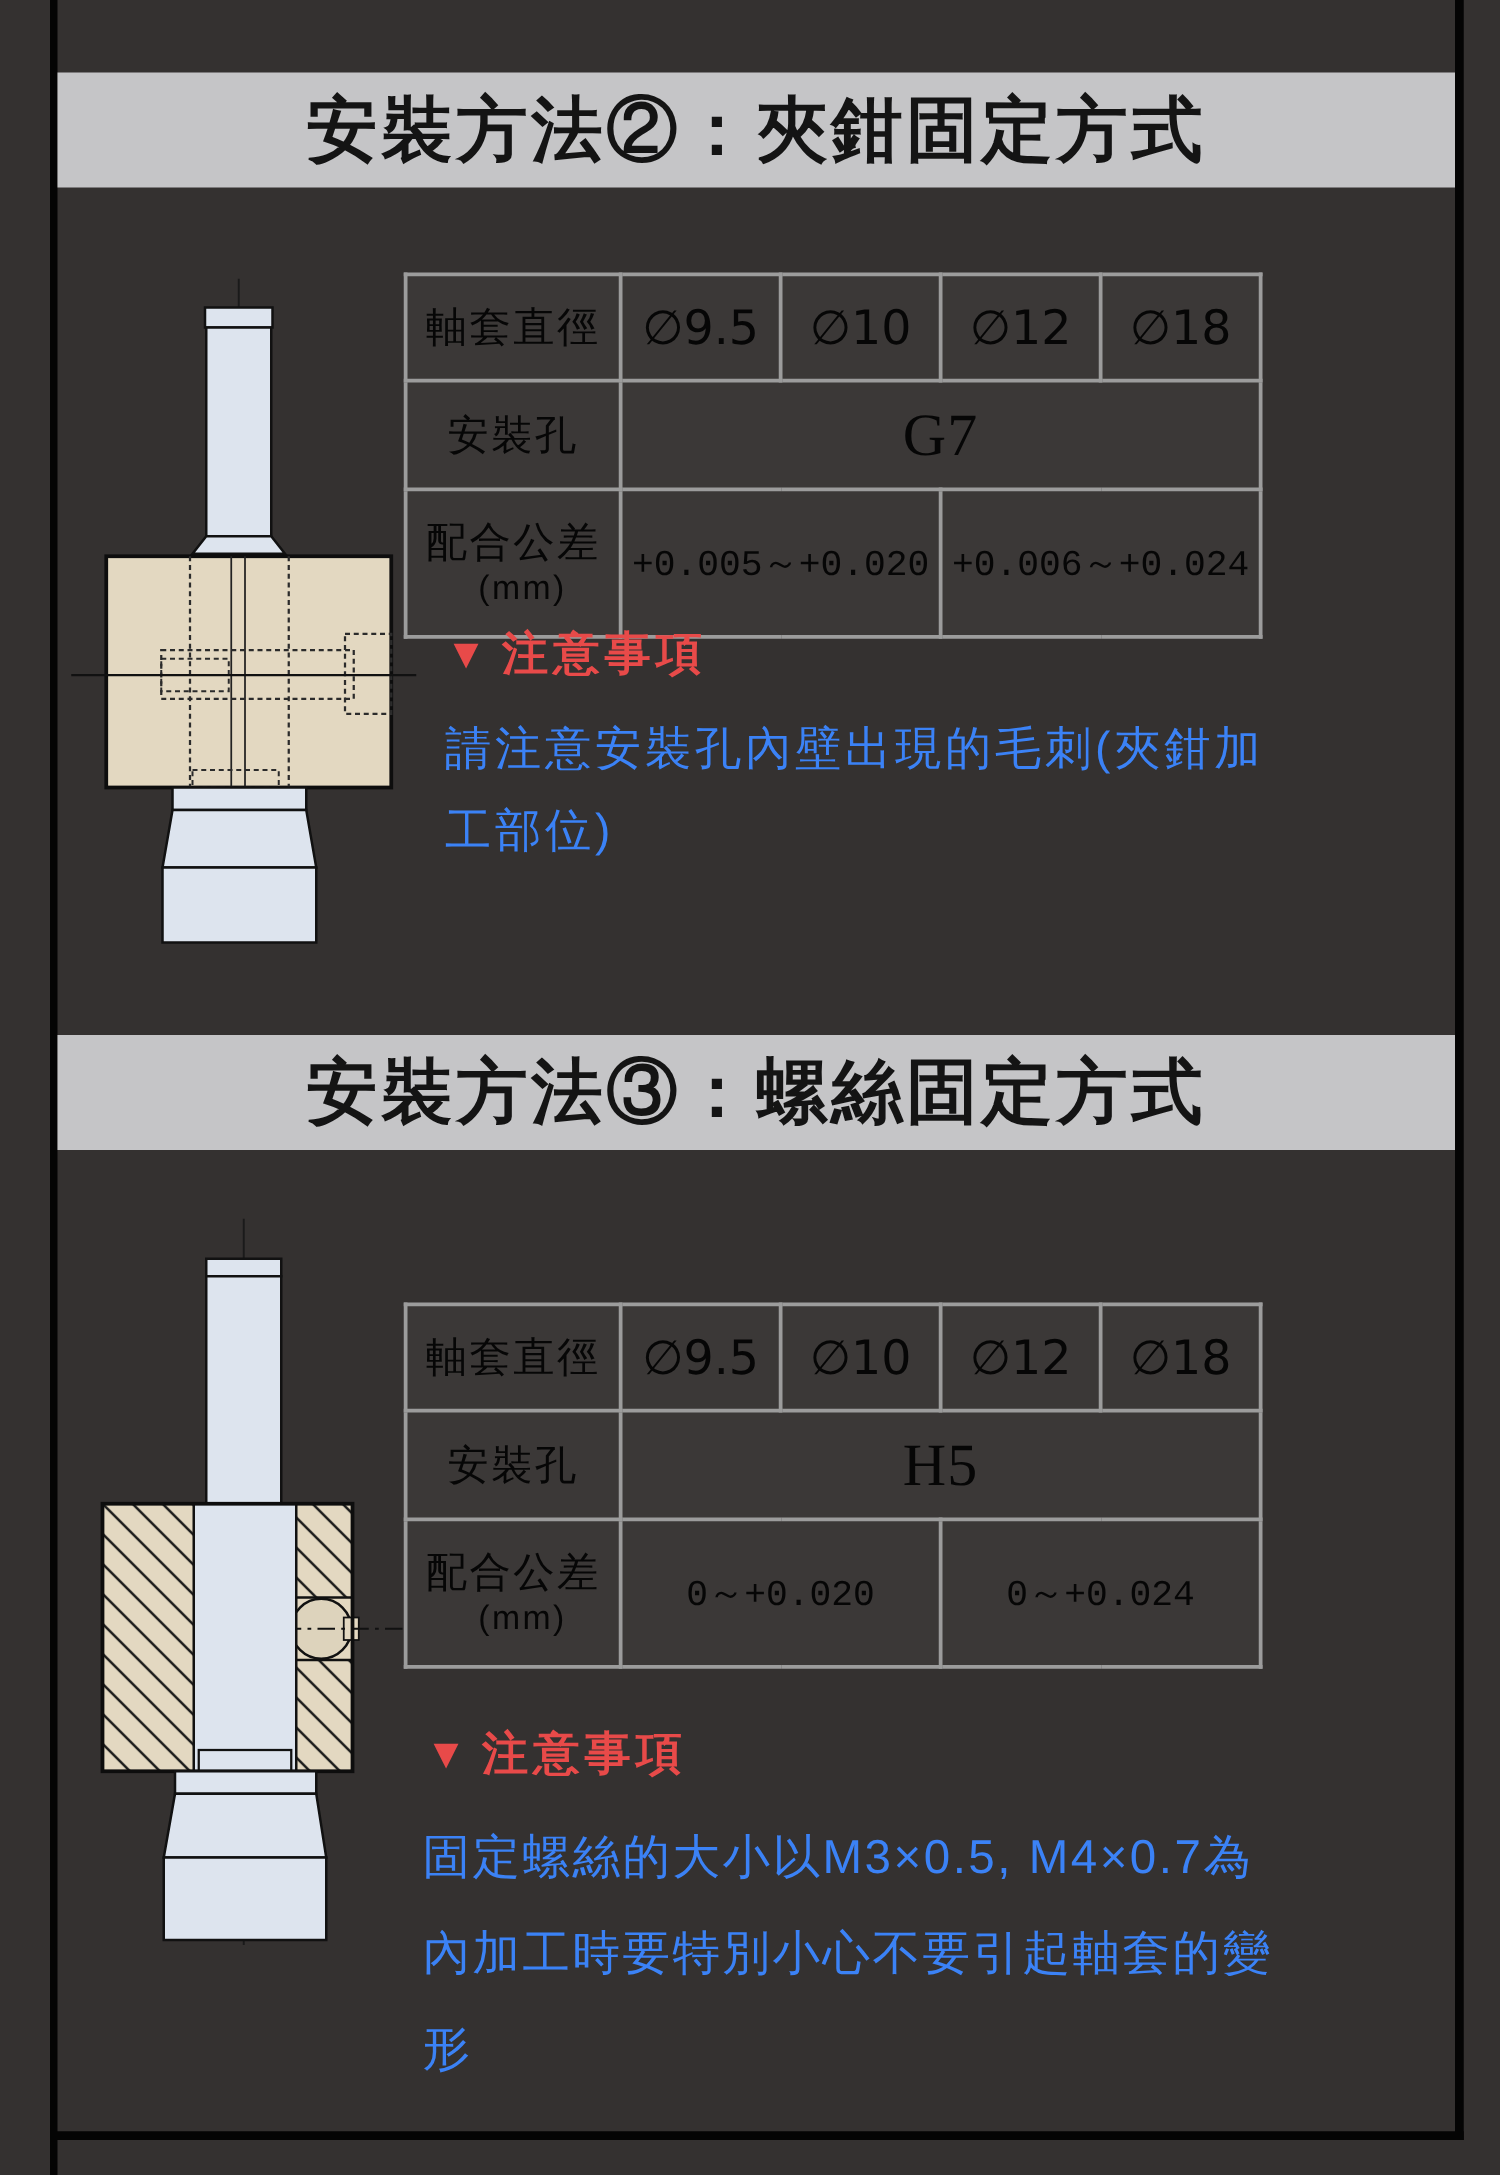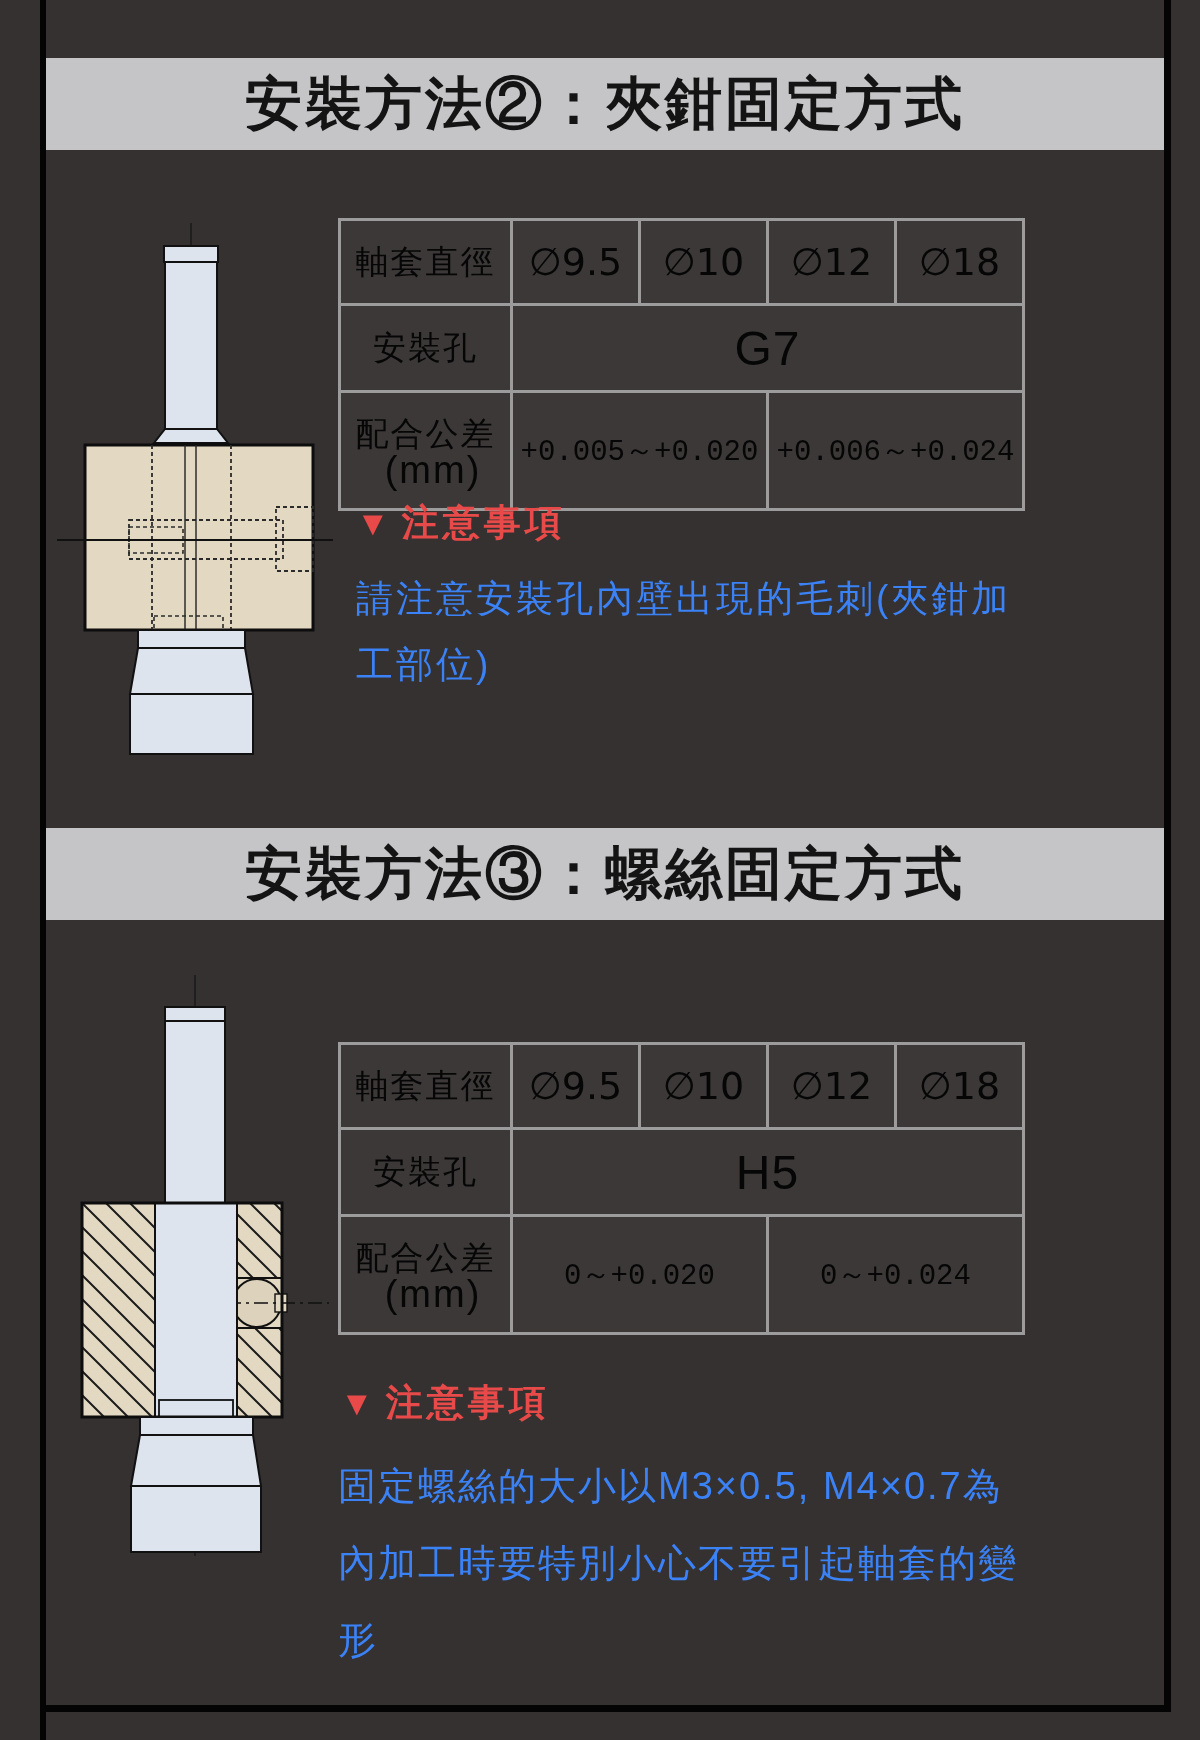--- a/index.html
+++ b/index.html
@@ -19,36 +19,36 @@
     position:absolute;left:46px;width:1118px;height:92px;
     background:#c5c5c7; display:flex;align-items:center;justify-content:center;
   }
   .band1{top:58px;} .band2{top:828px;}
   .band-title{
     font-size:57px;font-weight:bold;color:#141414;letter-spacing:3px;
   }
 
   
   table.tbl{
-    position:absolute;left:338px;width:686px;
+    position:absolute;left:323px;width:686px;
     border-collapse:collapse;table-layout:fixed;
   }
   .tbl1{top:218px;} .tbl2{top:1042px;}
   table.tbl td{
     border:3px solid #9c9c9c; background:#3b3837; color:#060606;
     text-align:center; vertical-align:middle; padding:0;
   }
   col.c-label{width:172px;} col.c-d{width:128px;}
-  tr.r1{height:85px;} tr.r2{height:87px;} tr.r3{height:118px;}
+  tr.r1{height:85px;} tr.r2{height:87px;font-family:Liberation Serif, serif;} tr.r3{height:118px;}
   td.lbl{font-size:33px;letter-spacing:2px;}
   td.dia{font-size:38px;font-family:"DejaVu Sans","Liberation Sans",sans-serif;}
   td.hv{font-size:48px;letter-spacing:1px;}
   td.fit{font-size:29px;font-family:Liberation Mono, monospace;}
   .fitlbl1{font-size:33px;letter-spacing:2px;line-height:38px;}
-  .fitlbl2{font-size:38px;line-height:34px;margin-left:15px;}
+  .fitlbl2{font-size:27px;line-height:34px;margin-left:15px;}
 
   
   .notice-head{
     position:absolute;color:#e84a49;font-weight:bold;font-size:37px;letter-spacing:4px;
     display:flex;align-items:center;gap:8px;
   }
   .nh1{left:356px;top:498px;} .nh2{left:340px;top:1378px;}
   .notice-marker{font-size:34px;}
   .notice-body{position:absolute;color:#3b82f6;}
   .nb1{left:356px;top:566px;font-size:37px;line-height:66px;letter-spacing:3px;width:660px;}

